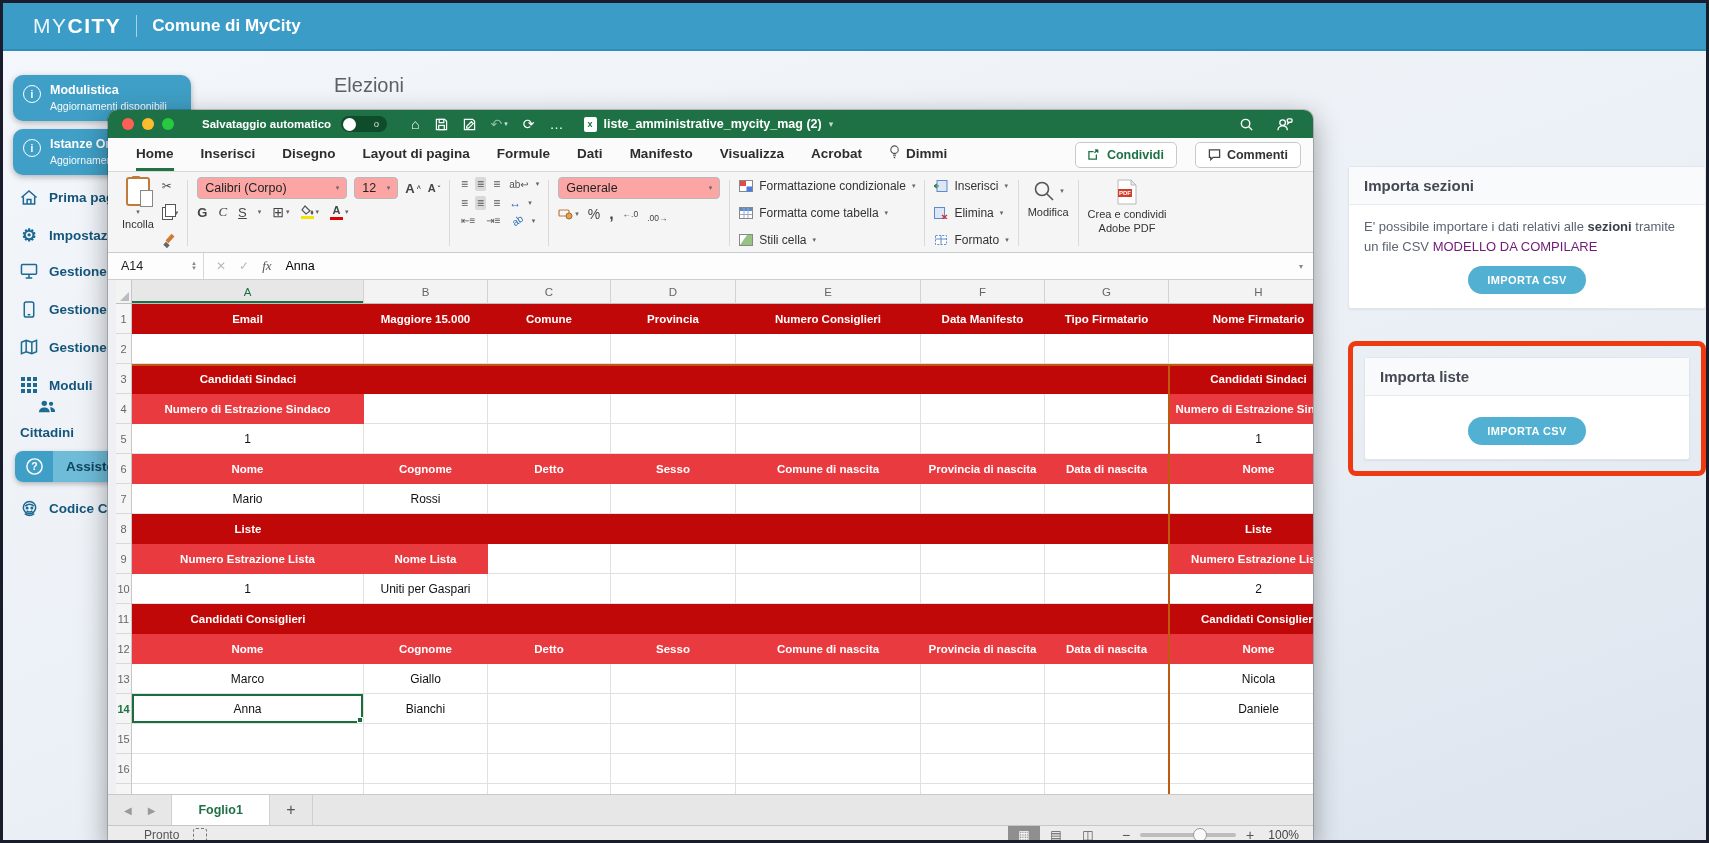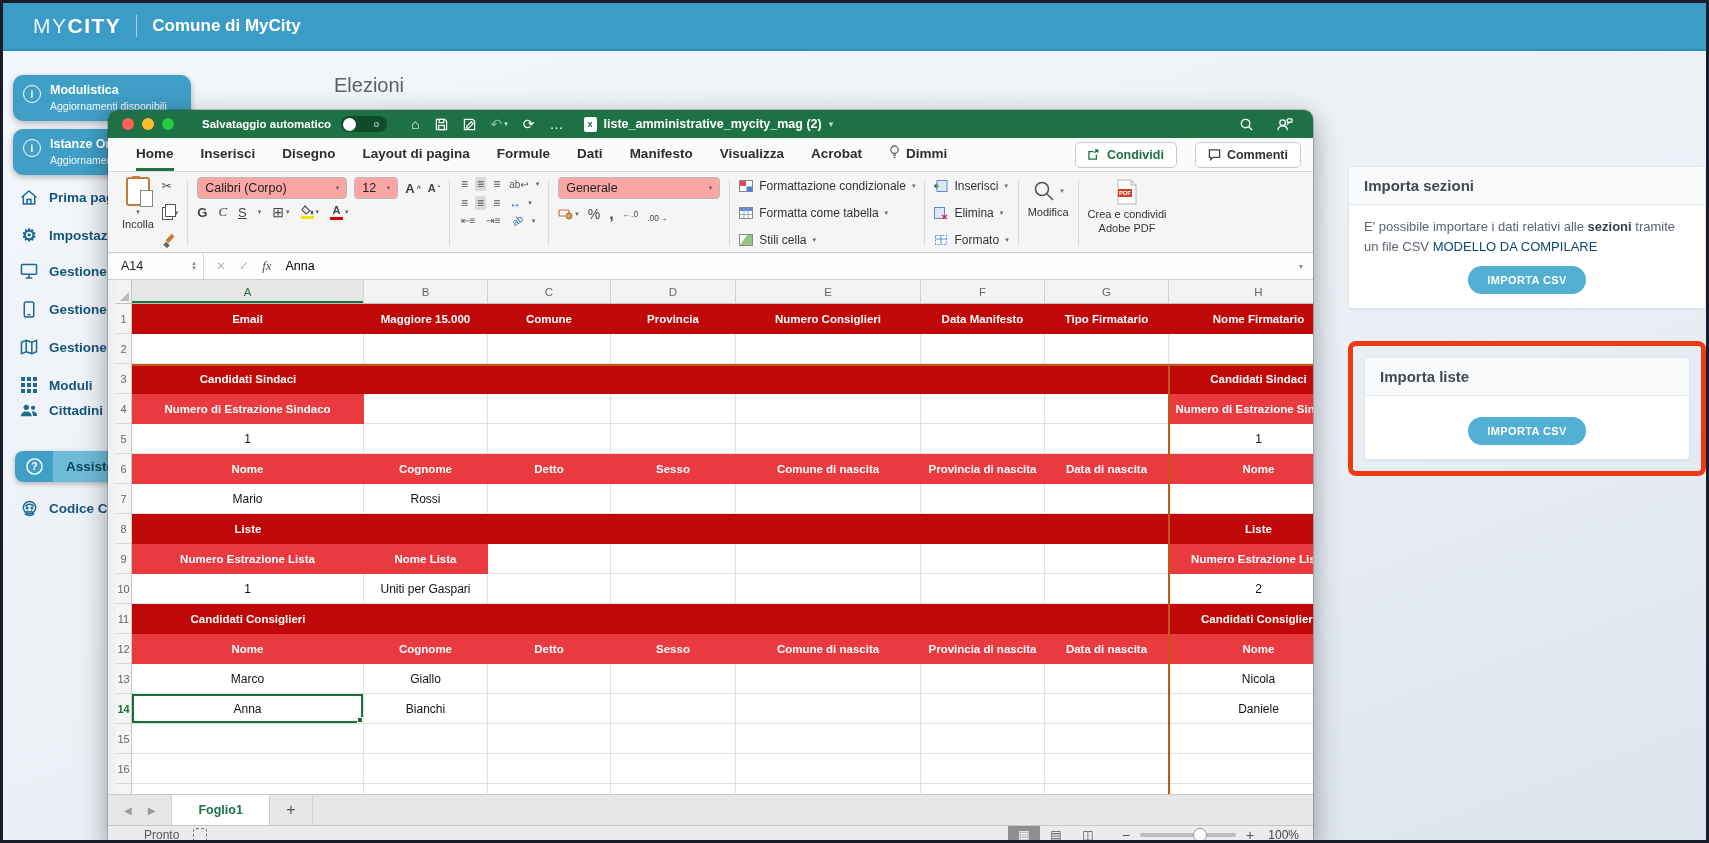--- a/index.html
+++ b/index.html
@@ -162,21 +162,21 @@
   .z-track{width:96px;height:4px;background:#bdbdbd;border-radius:2px;position:relative;cursor:pointer;}
   .z-thumb{position:absolute;left:55%;top:-5px;width:14px;height:14px;border-radius:50%;background:#fafafa;border:1px solid #9a9a9a;box-sizing:border-box;}
   .zoom-val{font-size:12px;color:#444;margin-right:14px;}
 
   
   .panel{position:absolute;left:1345px;top:163px;width:358px;}
   .card{background:#fff;border:1px solid #e2e6ea;border-radius:3px;box-shadow:0 1px 2px rgba(0,0,0,.06);}
   .card-h{padding:10px 15px;background:#f9fafb;border-bottom:1px solid #e7eaee;font-size:15px;font-weight:bold;color:#434a54;}
   .card-b{padding:12px 15px 14px;font-size:13px;color:#5b6470;line-height:1.55;}
   .card-b b{color:#39404a;}
-  .card-link{color:#0c4a6e;text-decoration:none;cursor:pointer;}
+  .card-link{color:#701a75;text-decoration:none;cursor:pointer;}
   .btn-wrap{text-align:center;margin-top:9px;}
   .btn-csv{display:inline-block;background:#52b1d2;color:#fff;font-size:11px;font-weight:bold;border:none;border-radius:14px;
     padding:8px 19px;letter-spacing:.4px;cursor:pointer;font-family:"Liberation Sans",sans-serif;}
   .hl-wrap{margin-top:32px;border:5px solid #ee3a10;border-radius:8px;padding:11px;}
 </style>
 </head>
 <body>
 
 <div class="screen">
 
@@ -255,21 +255,21 @@
             <rect x="0" y="6" width="4" height="4"></rect>
             <rect x="6" y="6" width="4" height="4"></rect>
             <rect x="12" y="6" width="4" height="4"></rect>
             <rect x="0" y="12" width="4" height="4"></rect>
             <rect x="6" y="12" width="4" height="4"></rect>
             <rect x="12" y="12" width="4" height="4"></rect>
           </svg>
         </span>
         <span>Moduli</span>
       </div>
-      <div class="nav-item" style="top: 350px;">
+      <div class="nav-item" style="top: 350px; flex-direction: column;">
         <span class="nav-ic">
           <svg width="19" height="15" viewBox="0 0 20 15" fill="#1d6a93">
             <circle cx="7" cy="4" r="3"></circle>
             <path d="M1 14 c0-4 3-5.5 6-5.5 s6 1.5 6 5.5 z"></path>
             <circle cx="14.5" cy="4.5" r="2.4"></circle>
             <path d="M13.5 8.2 c3 0 5.5 1.6 5.5 5.3 h-4.5"></path>
           </svg>
         </span>
         <span>Cittadini</span>
       </div>

